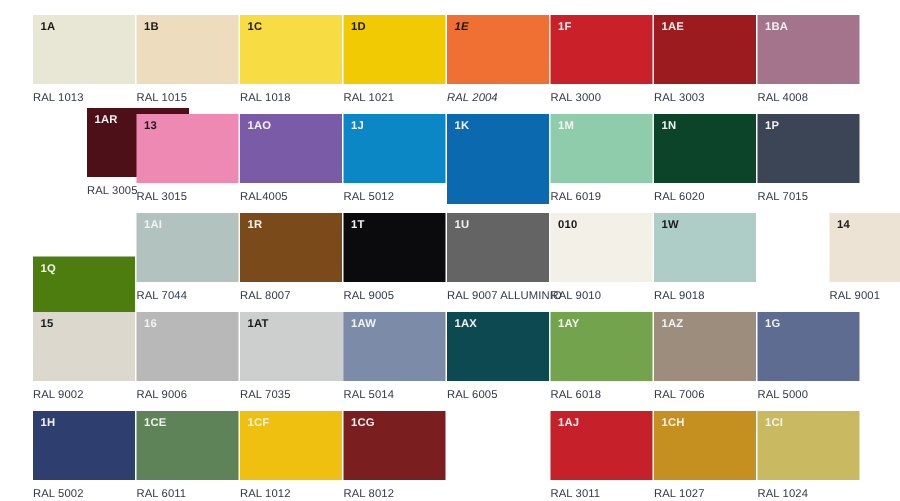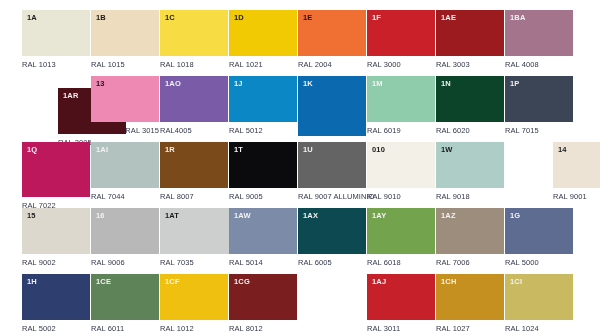--- a/index.html
+++ b/index.html
@@ -73,21 +73,21 @@
         <span class="chip-code dark-text">1C</span>
       </div>
       <div class="swatch-label" style="color: rgb(51, 56, 74);">RAL 1018</div>
     </div>
     <div class="swatch-cell" style="left: 229px; top: 10px; width: 68px;">
       <div class="swatch-chip" style="width: 68px; height: 46px; background: rgb(242, 202, 4);">
         <span class="chip-code dark-text">1D</span>
       </div>
       <div class="swatch-label" style="color: rgb(51, 56, 74);">RAL 1021</div>
     </div>
-    <div class="swatch-cell" style="left: 298px; top: 10px; width: 68px;">
+    <div class="swatch-cell" style="left: 298px; top: 10px; width: 68px; font-style: italic;">
       <div class="swatch-chip" style="width: 68px; height: 46px; background: rgb(240, 111, 51);">
         <span class="chip-code dark-text">1E</span>
       </div>
       <div class="swatch-label" style="color: rgb(51, 56, 74);">RAL 2004</div>
     </div>
     <div class="swatch-cell" style="left: 367px; top: 10px; width: 68px;">
       <div class="swatch-chip" style="width: 68px; height: 46px; background: rgb(201, 32, 42);">
         <span class="chip-code light-text">1F</span>
       </div>
       <div class="swatch-label" style="color: rgb(51, 56, 74);">RAL 3000</div>
@@ -97,31 +97,31 @@
         <span class="chip-code light-text">1AE</span>
       </div>
       <div class="swatch-label" style="color: rgb(51, 56, 74);">RAL 3003</div>
     </div>
     <div class="swatch-cell" style="left: 505px; top: 10px; width: 68px;">
       <div class="swatch-chip" style="width: 68px; height: 46px; background: rgb(164, 115, 140);">
         <span class="chip-code light-text">1BA</span>
       </div>
       <div class="swatch-label" style="color: rgb(51, 56, 74);">RAL 4008</div>
     </div>
-    <div class="swatch-cell" style="left: 22px; top: 88px; width: 68px; padding-left: 36px;">
+    <div class="swatch-cell" style="left: 22px; top: 72px; width: 68px; padding-left: 36px;">
       <div class="swatch-chip" style="width: 68px; height: 46px; background: rgb(78, 16, 24);">
         <span class="chip-code light-text">1AR</span>
       </div>
       <div class="swatch-label" style="color: rgb(51, 56, 74);">RAL 3005</div>
     </div>
     <div class="swatch-cell" style="left: 91px; top: 76px; width: 68px;">
       <div class="swatch-chip" style="width: 68px; height: 46px; background: rgb(238, 137, 180);">
         <span class="chip-code dark-text">13</span>
       </div>
-      <div class="swatch-label" style="color: rgb(51, 56, 74); text-align: right;">RAL 3015</div>
+      <div class="swatch-label" style="color: rgb(51, 56, 74);">RAL 3015</div>
     </div>
     <div class="swatch-cell" style="left: 160px; top: 76px; width: 68px;">
       <div class="swatch-chip" style="width: 68px; height: 46px; background: rgb(122, 91, 168);">
         <span class="chip-code light-text">1AO</span>
       </div>
       <div class="swatch-label" style="color: rgb(51, 56, 74);">RAL4005</div>
     </div>
     <div class="swatch-cell" style="left: 229px; top: 76px; width: 68px;">
       <div class="swatch-chip" style="width: 68px; height: 46px; background: rgb(12, 135, 197);">
         <span class="chip-code light-text">1J</span>
@@ -146,21 +146,21 @@
       </div>
       <div class="swatch-label" style="color: rgb(51, 56, 74);">RAL 6020</div>
     </div>
     <div class="swatch-cell" style="left: 505px; top: 76px; width: 68px;">
       <div class="swatch-chip" style="width: 68px; height: 46px; background: rgb(59, 69, 85);">
         <span class="chip-code light-text">1P</span>
       </div>
       <div class="swatch-label" style="color: rgb(51, 56, 74);">RAL 7015</div>
     </div>
     <div class="swatch-cell" style="left: 22px; top: 142px; width: 68px;">
-      <div class="swatch-chip" style="width: 68px; height: 55px; background: #be185d;">
+      <div class="swatch-chip" style="width: 68px; height: 48px; background: #4d7c0f; margin-top: 29px;">
         <span class="chip-code light-text">1Q</span>
       </div>
       <div class="swatch-label" style="color: rgb(51, 56, 74);">RAL 7022</div>
     </div>
     <div class="swatch-cell" style="left: 91px; top: 142px; width: 68px;">
       <div class="swatch-chip" style="width: 68px; height: 46px; background: rgb(178, 195, 191);">
         <span class="chip-code light-text">1AI</span>
       </div>
       <div class="swatch-label" style="color: rgb(51, 56, 74);">RAL 7044</div>
     </div>

